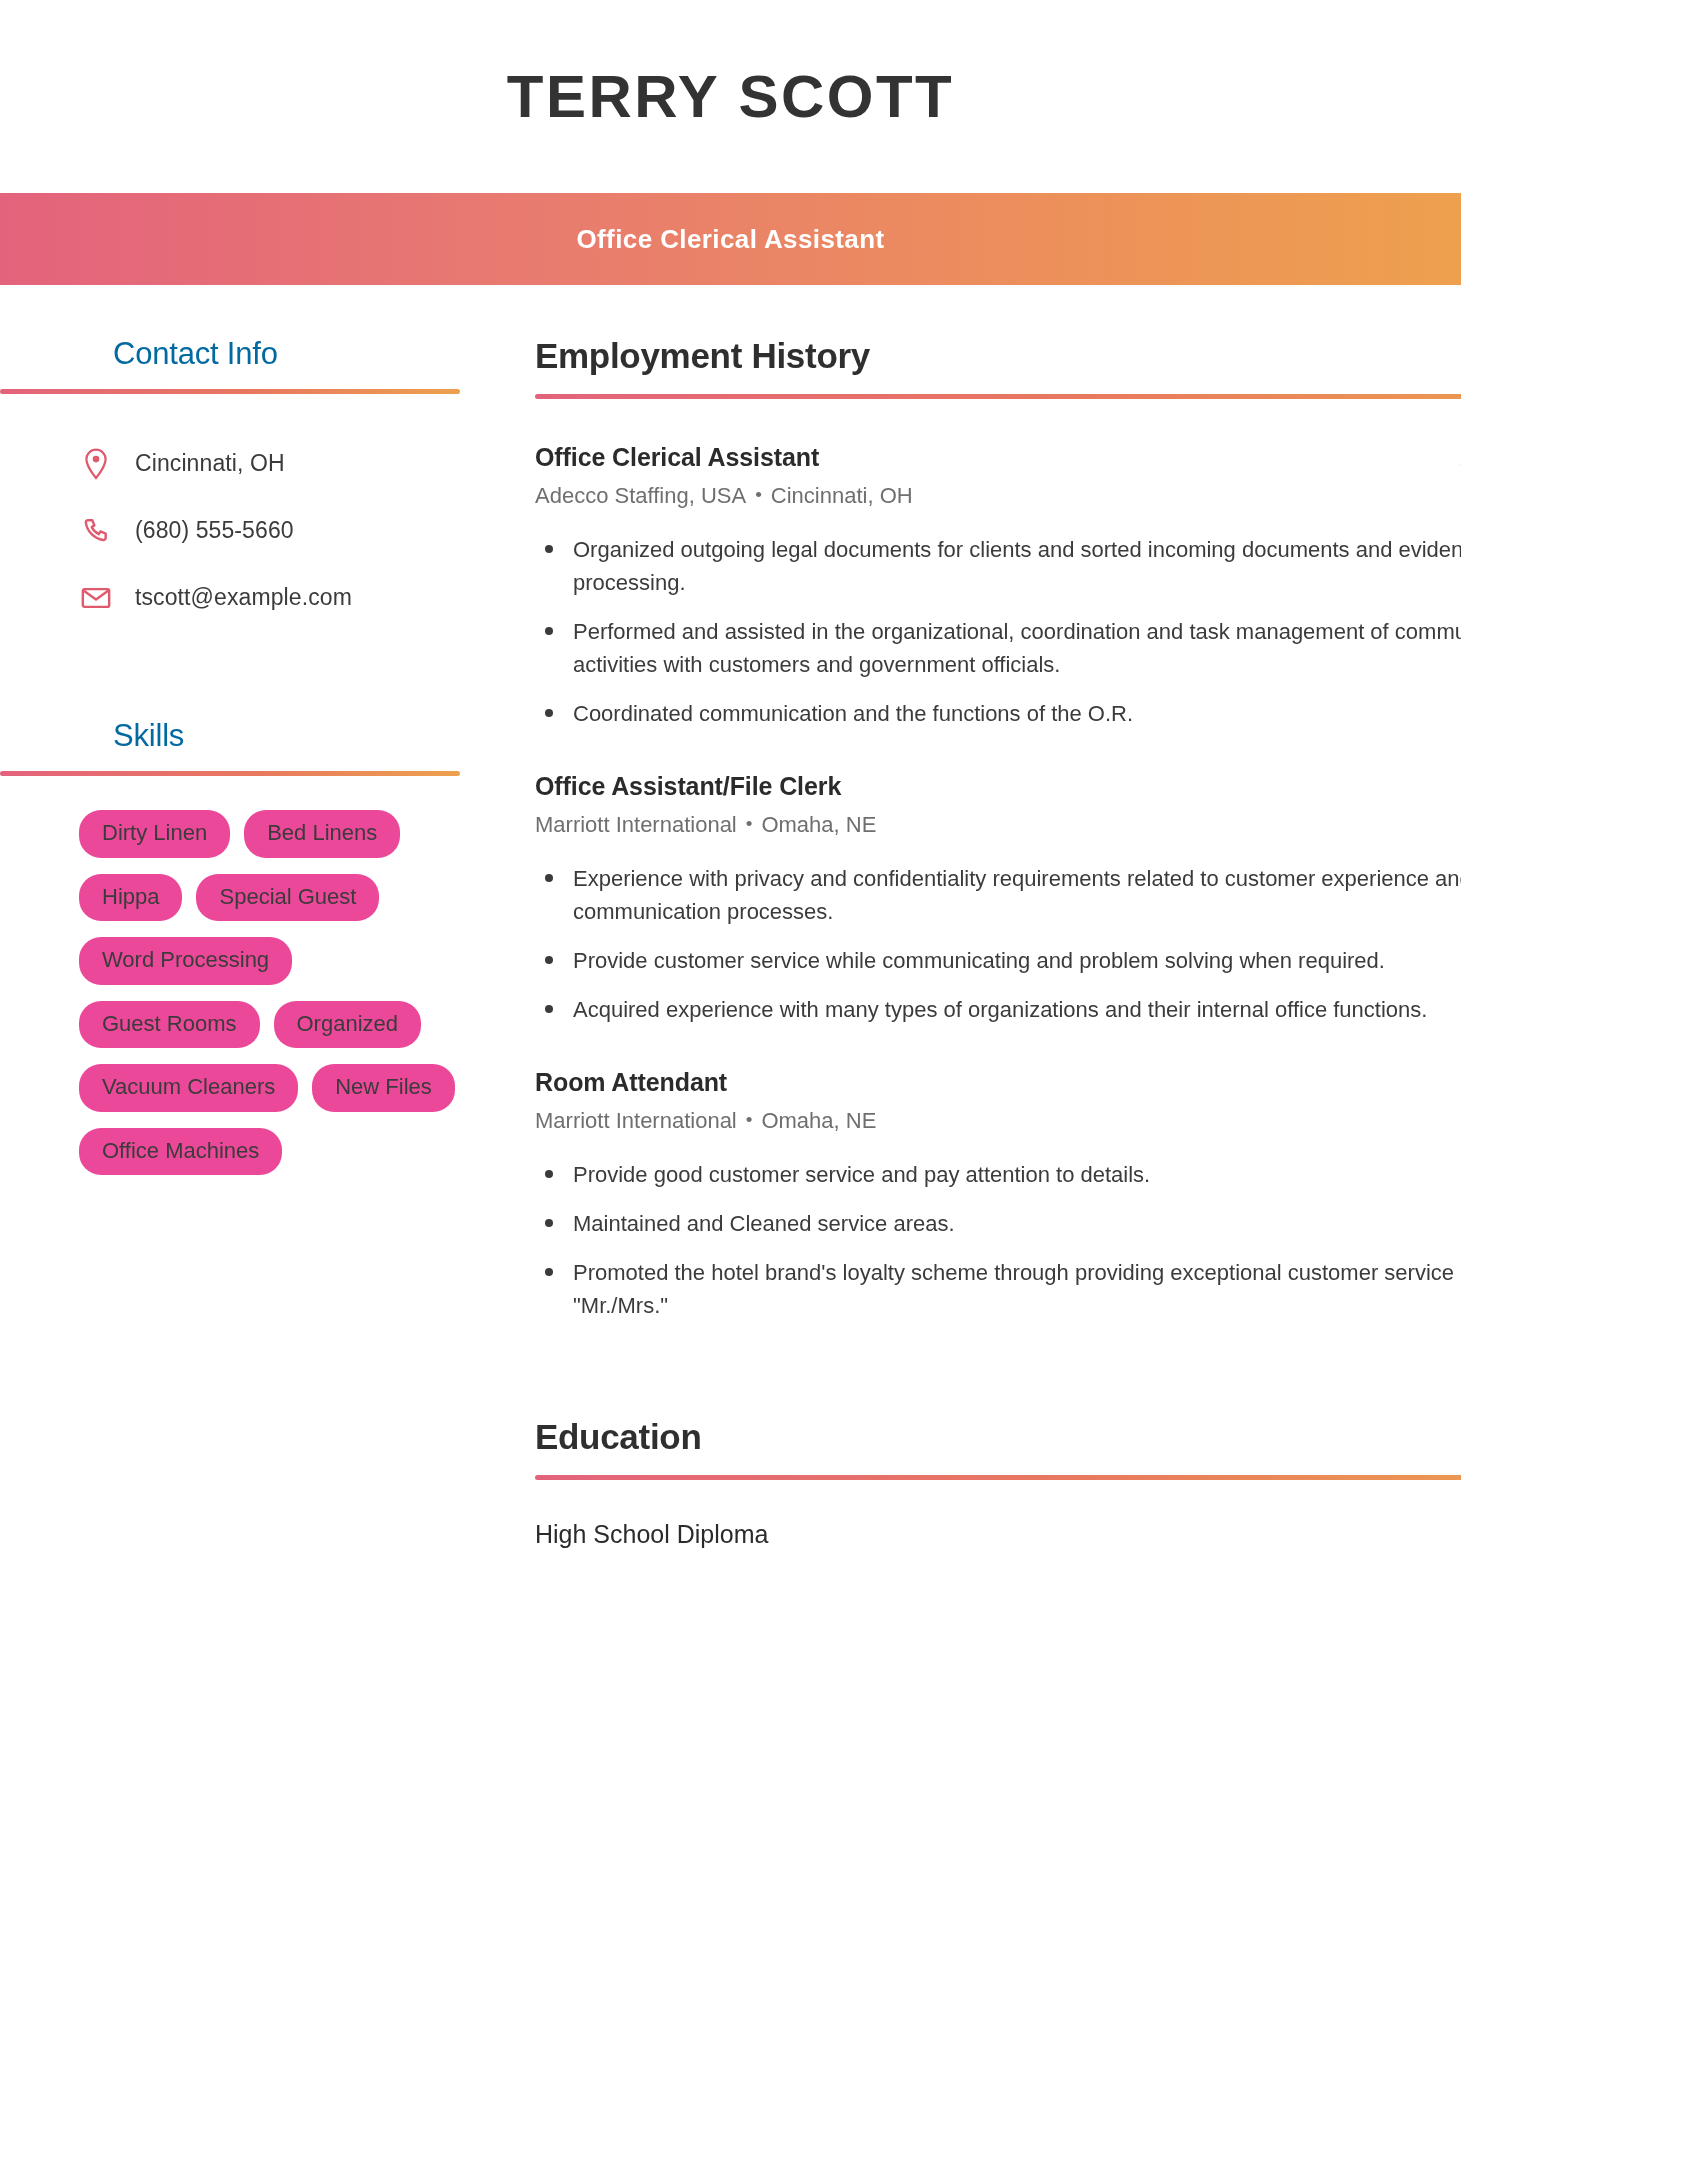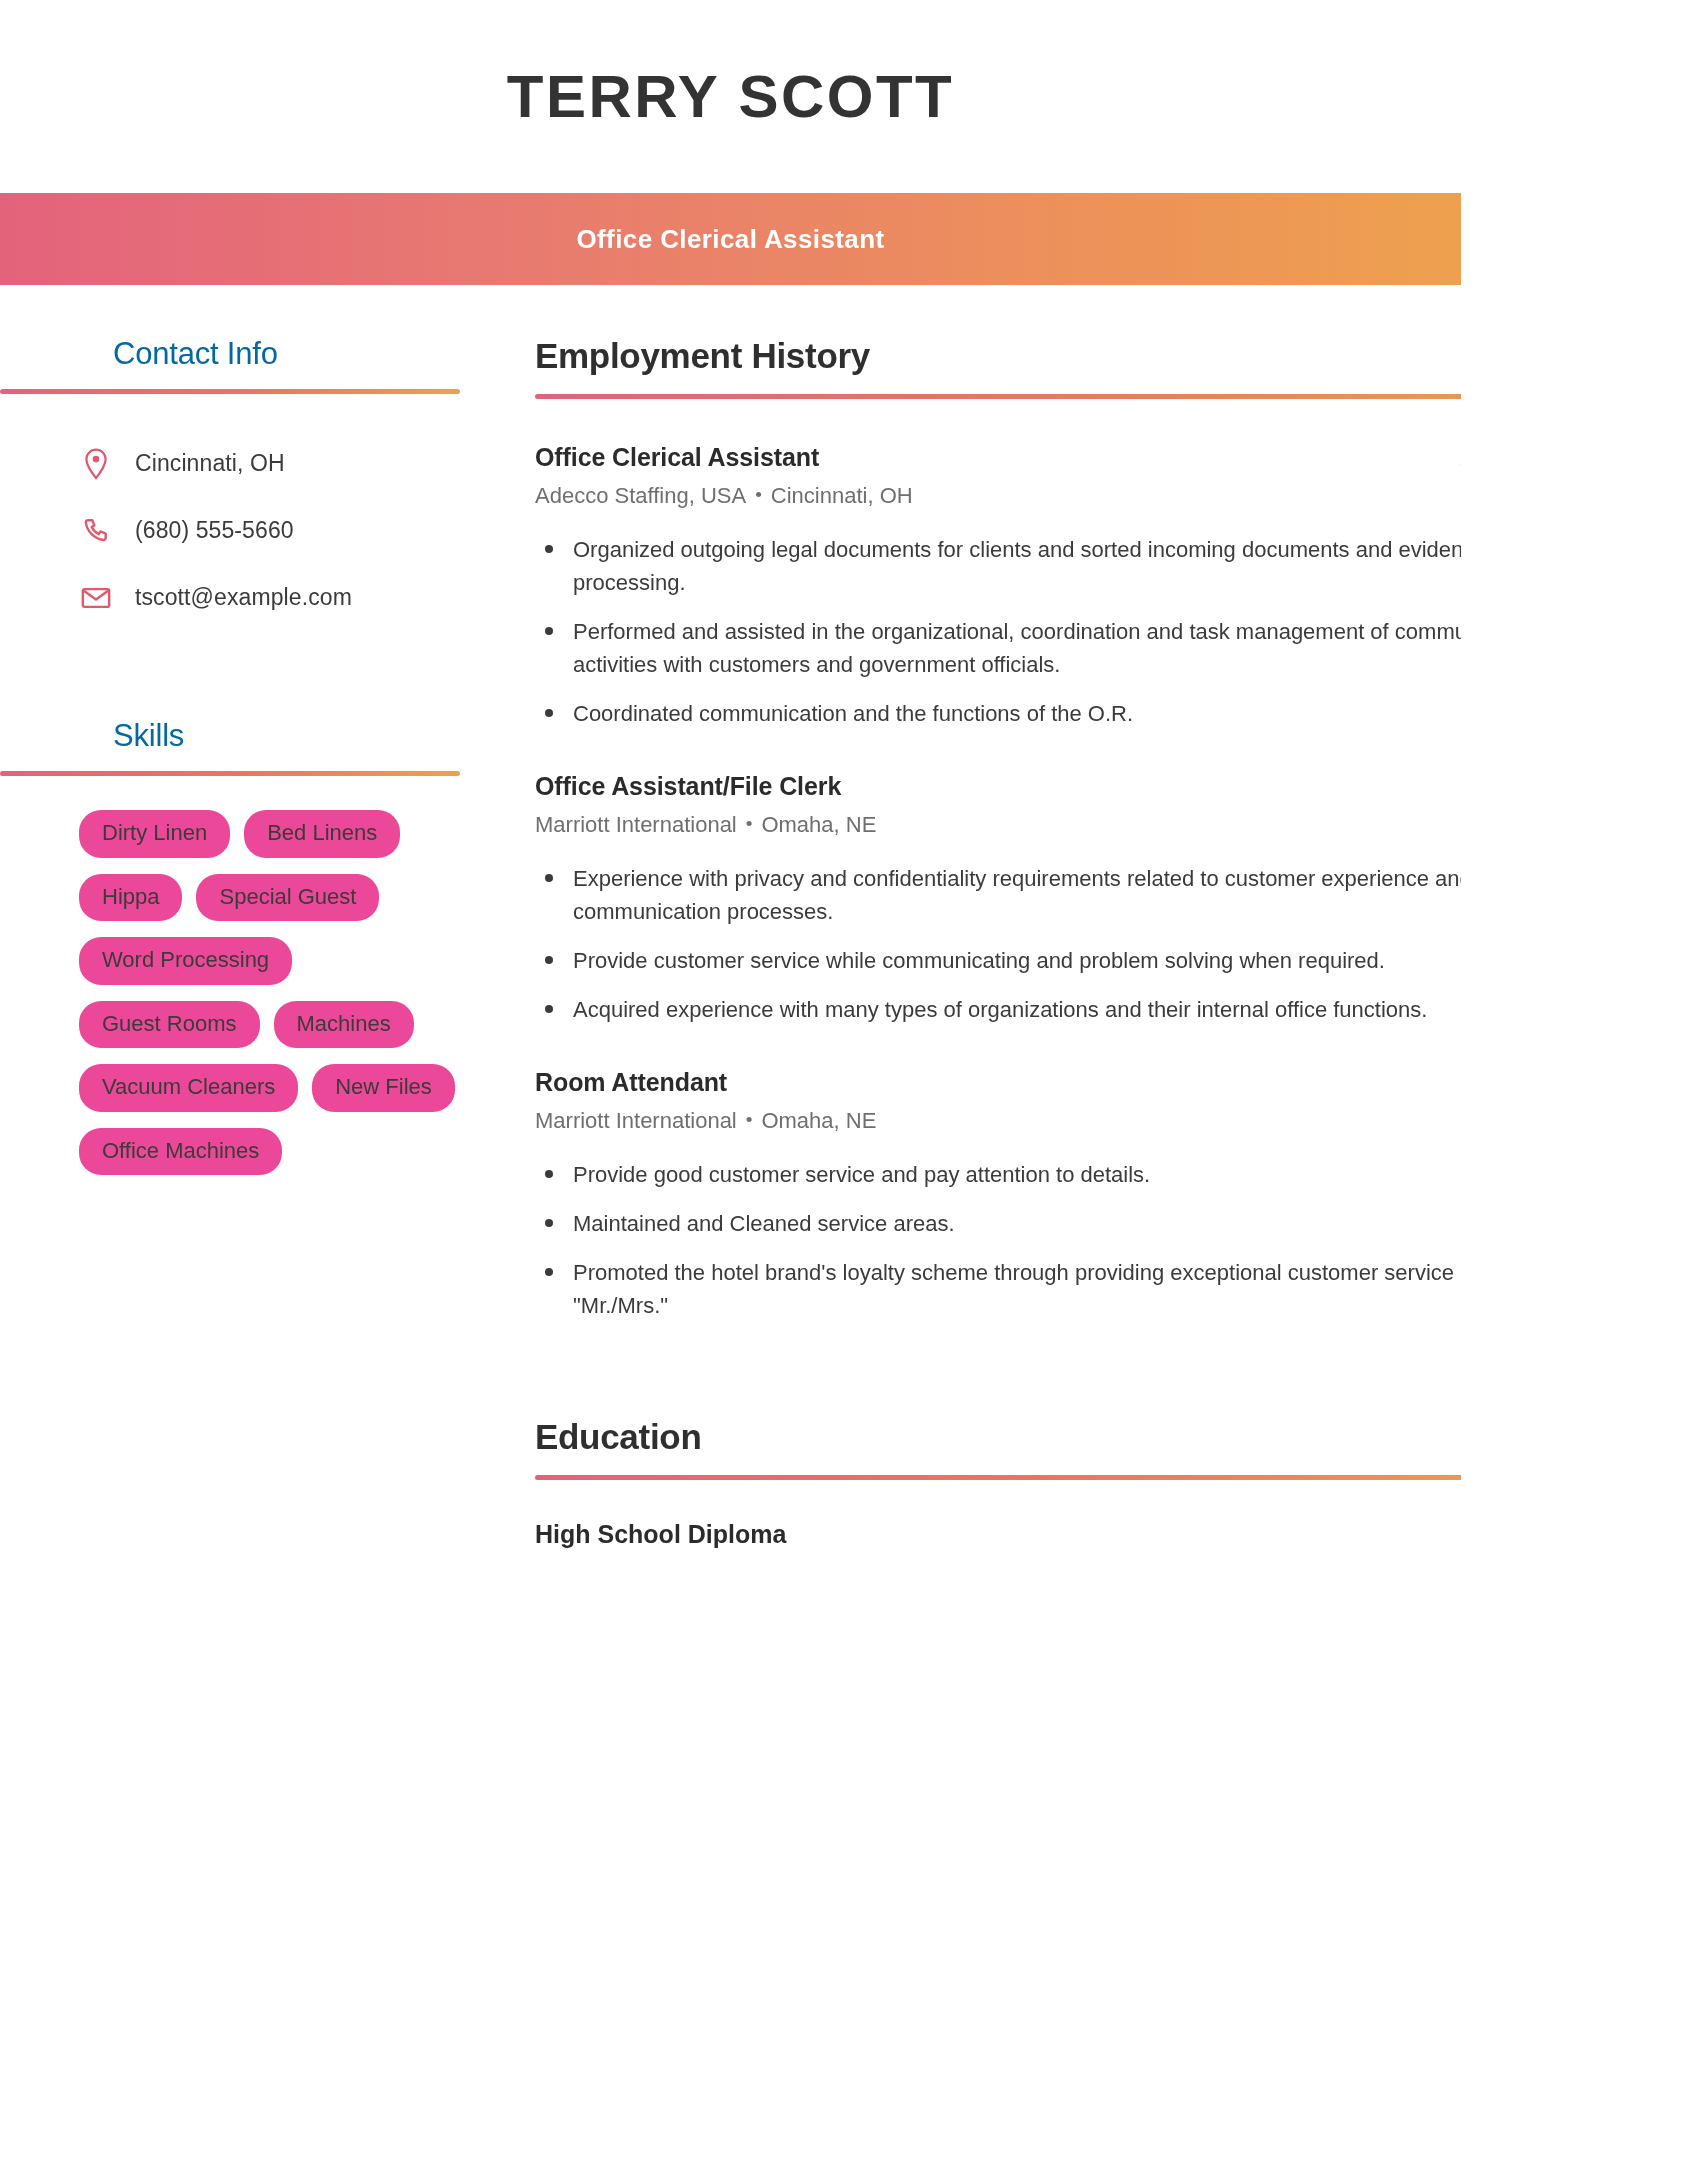--- a/index.html
+++ b/index.html
@@ -213,21 +213,21 @@
 
   .edu-head-row {
     display: flex;
     align-items: baseline;
     justify-content: space-between;
     width: 1069px;
   }
 
   .edu-degree {
     font-size: 25px;
-    font-weight: 700;
+    font-weight: 400;
     color: #2b2b2b;
   }
 
   .edu-dates {
     font-size: 22px;
     color: #6e6e6e;
     white-space: nowrap;
     text-align: right;
   }
 </style>
@@ -289,21 +289,21 @@
       <section class="skills-block">
         <h2 class="side-sec-head">Skills</h2>
         <div class="side-rule"></div>
         <div class="skills-wrap">
             <div class="skill-pill">Dirty Linen</div>
             <div class="skill-pill">Bed Linens</div>
             <div class="skill-pill">Hippa</div>
             <div class="skill-pill">Special Guest</div>
             <div class="skill-pill">Word Processing</div>
             <div class="skill-pill">Guest Rooms</div>
-            <div class="skill-pill">Machines</div>
+            <div class="skill-pill">Organized</div>
             <div class="skill-pill">Vacuum Cleaners</div>
             <div class="skill-pill">New Files</div>
             <div class="skill-pill">Office Machines</div>
           </div>
       </section>
 
     </aside>
 
     <main class="main">
 

